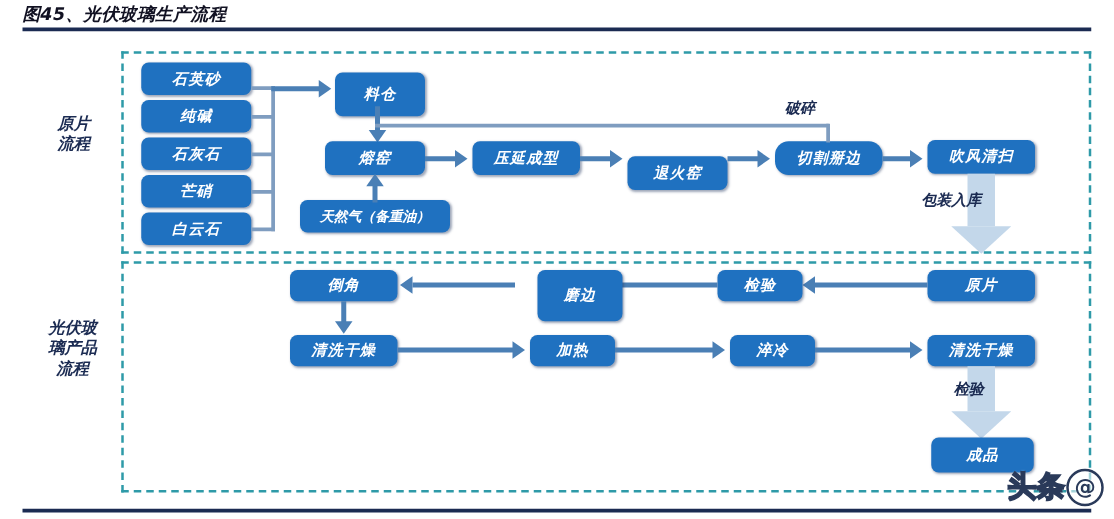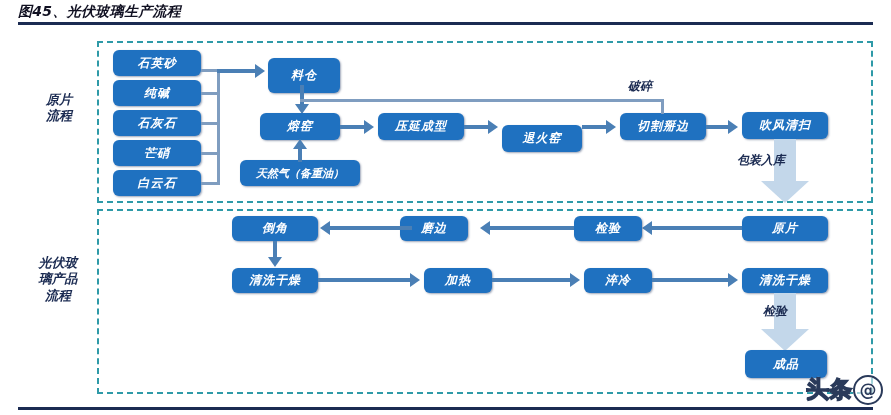--- a/index.html
+++ b/index.html
@@ -159,21 +159,21 @@
 <div class="box" style="left:378px;top:113px;width:86px;height:27px;">压延成型</div>
 
 <div class="hline" style="left:464px;top:125px;width:26px;"></div>
 <div class="arrow-r" style="left:488px;top:120px;"></div>
 
 <div class="box" style="left:502px;top:113px;width:80px;height:27px;margin-top:12px;">退火窑</div>
 
 <div class="hline" style="left:582px;top:125px;width:26px;"></div>
 <div class="arrow-r" style="left:606px;top:120px;"></div>
 
-<div class="box" style="left:620px;top:113px;width:86px;height:27px;">切割掰边</div>
+<div class="box" style="left:620px;top:113px;width:86px;height:27px;border-radius:11px;">切割掰边</div>
 
 <div class="hline" style="left:706px;top:125px;width:24px;"></div>
 <div class="arrow-r" style="left:728px;top:120px;"></div>
 
 <div class="box" style="left:742px;top:112px;width:86px;height:27px;">吹风清扫</div>
 
 <div class="thinv" style="left:661px;top:99px;height:15px;"></div>
 <div class="thinh" style="left:300px;top:99px;width:363px;"></div>
 <div class="edge-label" style="left:628px;top:78px;">破碎</div>
 
@@ -186,21 +186,21 @@
 <div class="box" style="left:742px;top:216px;width:86px;height:25px;">原片</div>
 
 <div class="hline" style="left:652px;top:226px;width:90px;"></div>
 <div class="arrow-l" style="left:642px;top:221px;"></div>
 
 <div class="box" style="left:574px;top:216px;width:68px;height:25px;">检验</div>
 
 <div class="hline" style="left:490px;top:226px;width:84px;"></div>
 <div class="arrow-l" style="left:480px;top:221px;"></div>
 
-<div class="box" style="left:400px;top:216px;width:68px;height:25px;text-align:center;">磨边</div>
+<div class="box" style="left:430px;top:216px;width:68px;height:41px;text-align:center;">磨边</div>
 
 <div class="hline" style="left:330px;top:226px;width:82px;"></div>
 <div class="arrow-l" style="left:320px;top:221px;"></div>
 
 <div class="box" style="left:232px;top:216px;width:86px;height:25px;">倒角</div>
 
 <div class="vline" style="left:273px;top:241px;height:18px;"></div>
 <div class="arrow-d" style="left:268px;top:257px;"></div>
 
 <div class="box" style="left:232px;top:268px;width:86px;height:25px;">清洗干燥</div>

